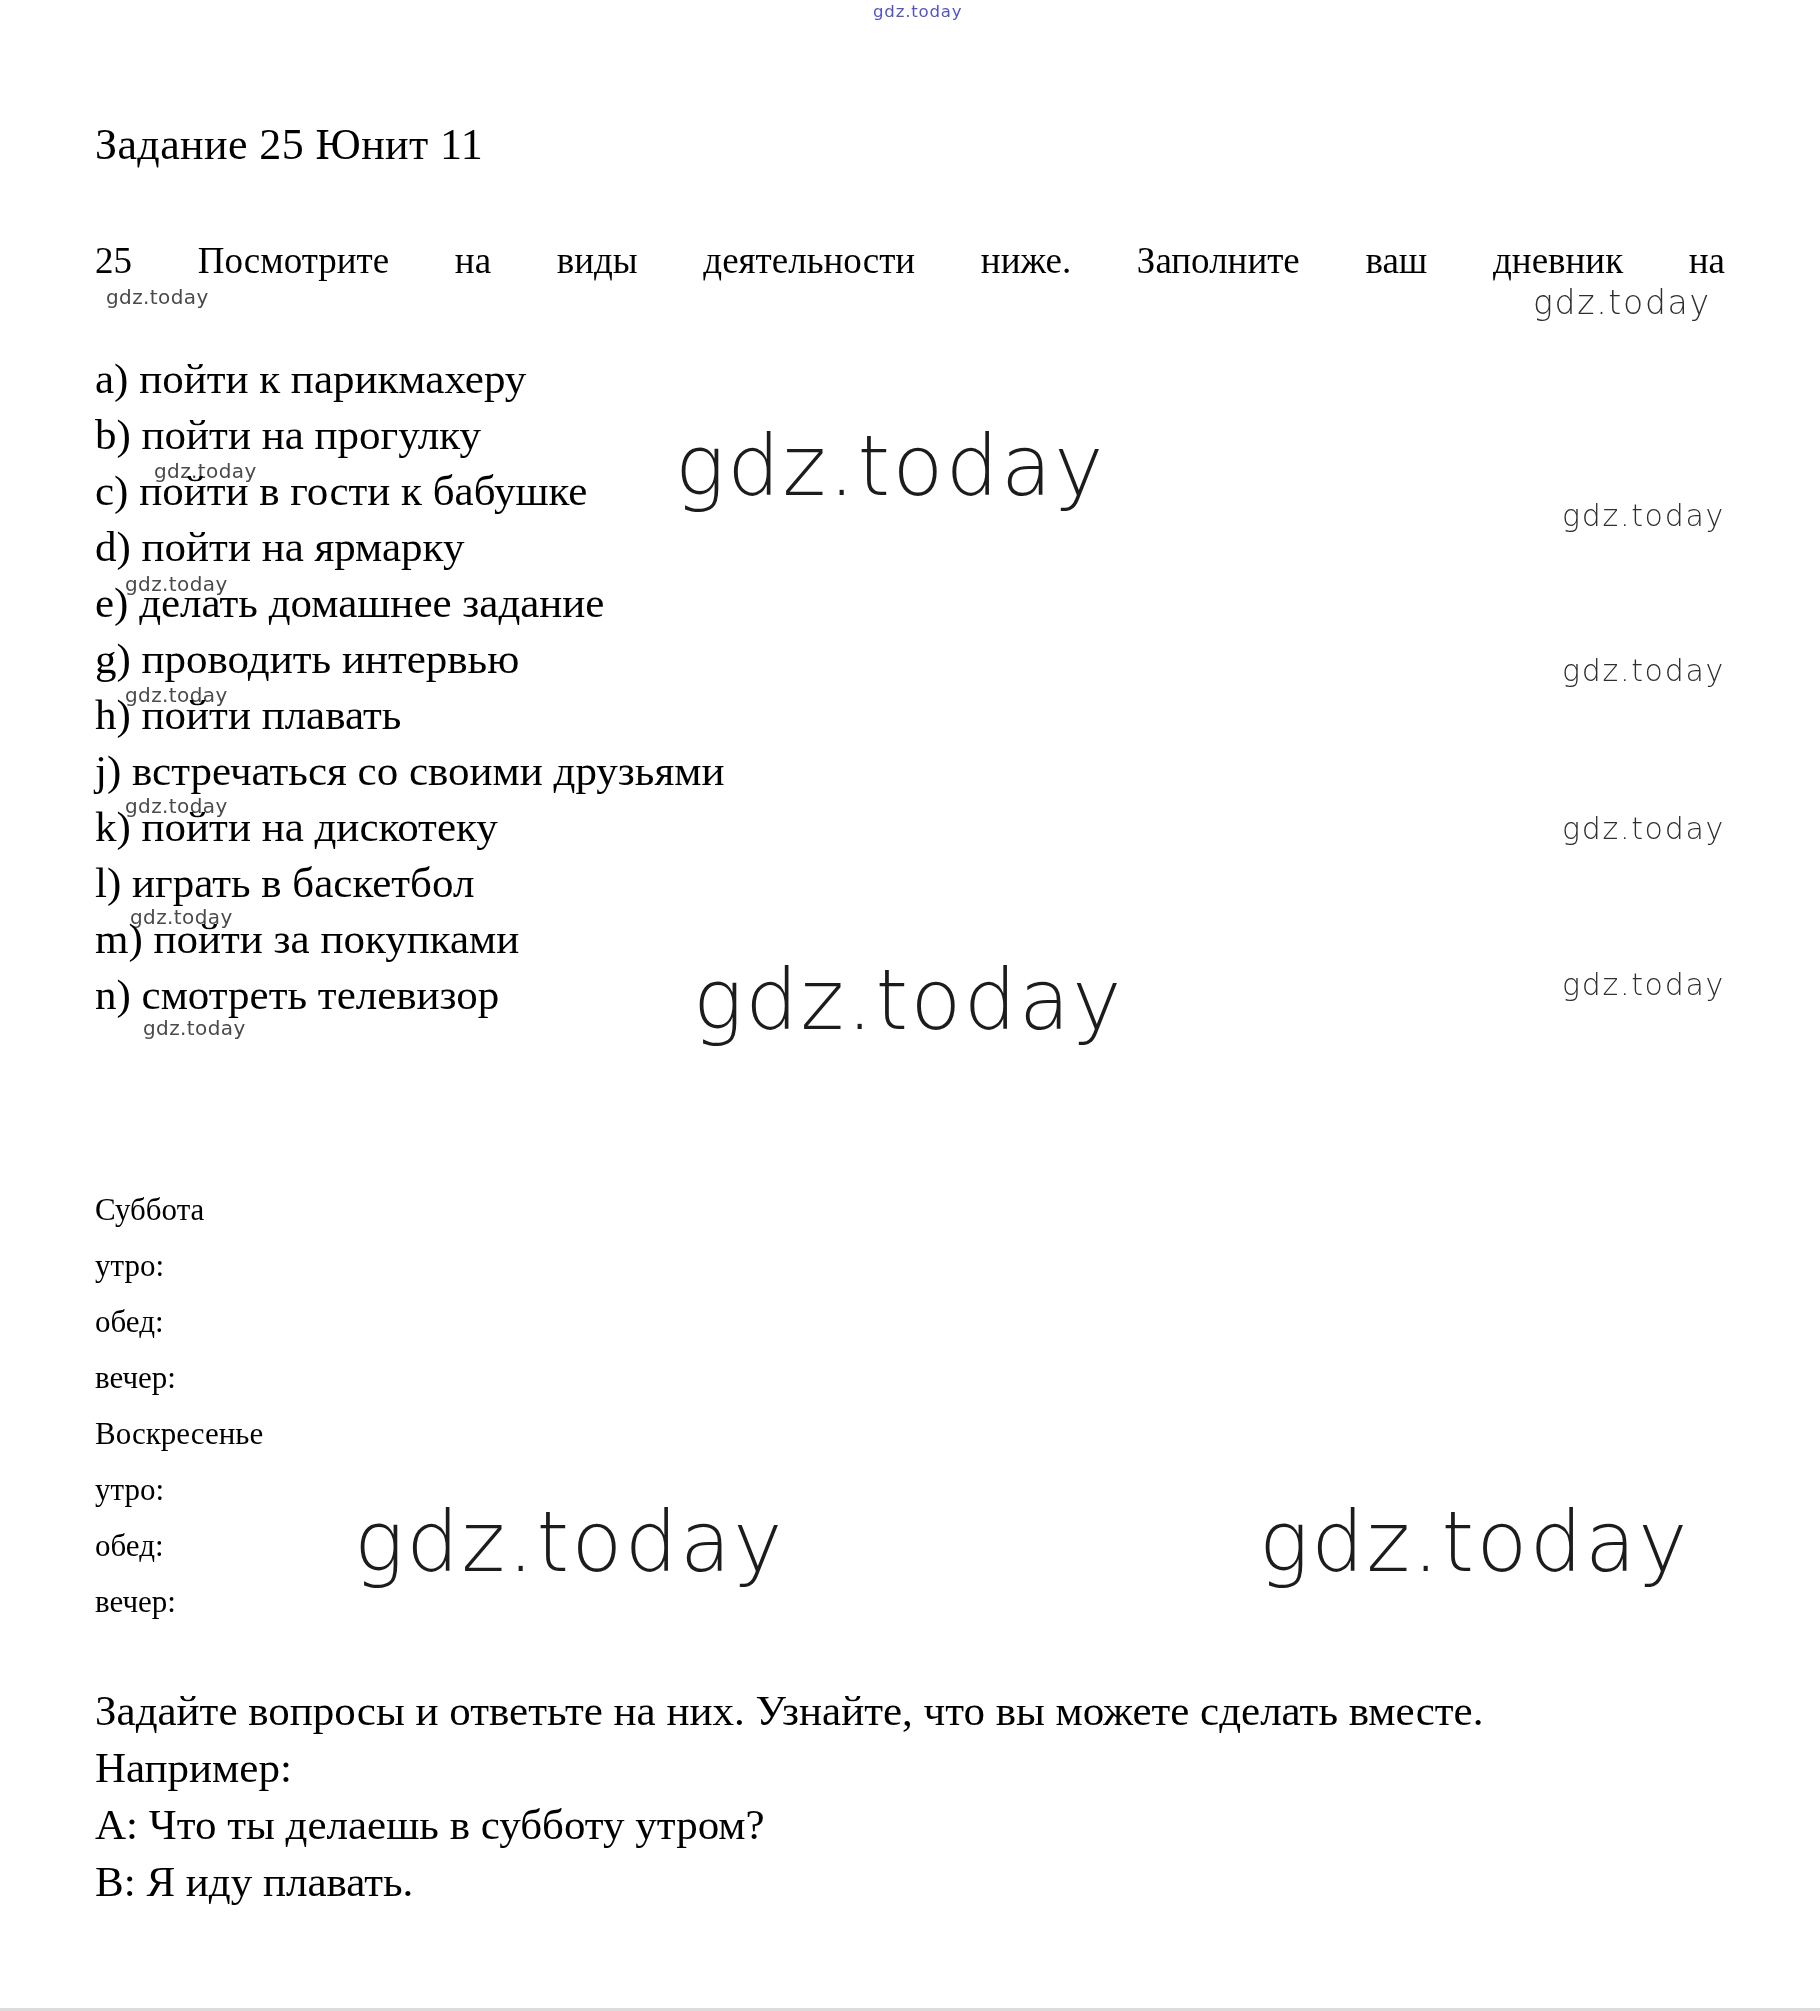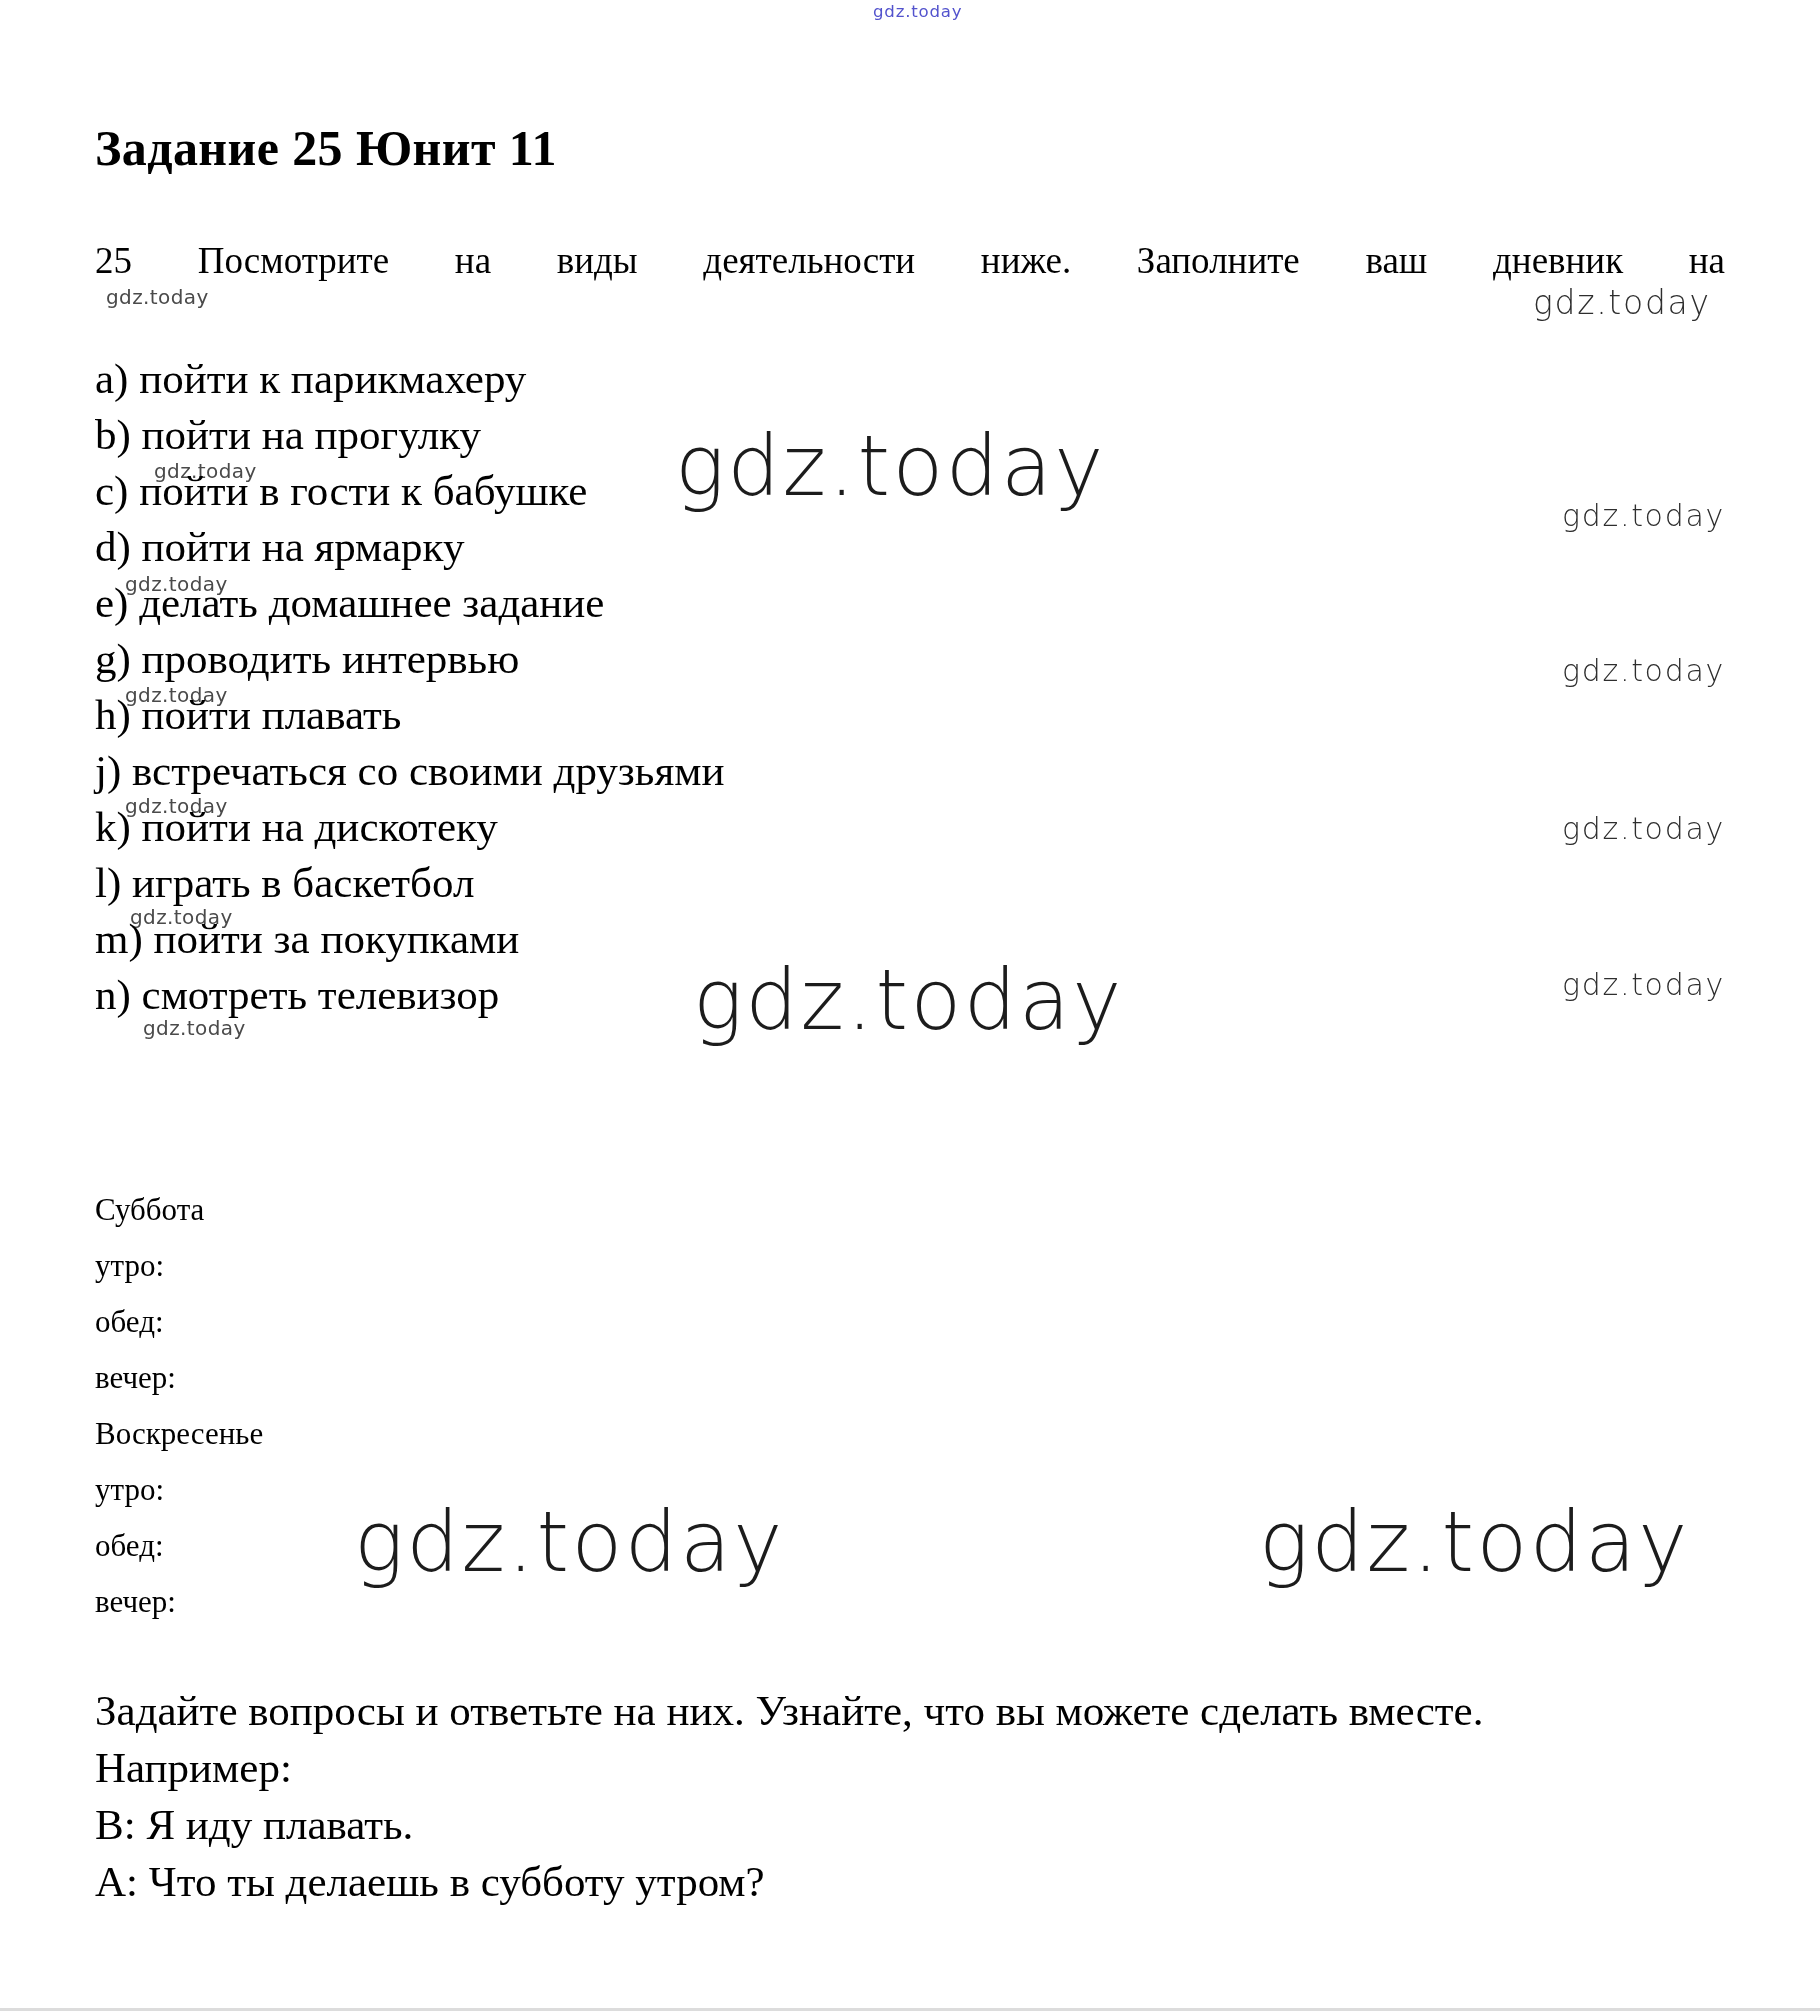--- a/index.html
+++ b/index.html
@@ -5,21 +5,21 @@
   html,body{margin:0;padding:0;}
   body{
     width:1821px;height:2011px;background:#ffffff;position:relative;
     font-family:"Liberation Serif","DejaVu Serif",serif;color:#000;
     overflow:hidden;
   }
   .abs{position:absolute;}
   
   .doc-title{
     left:95px;top:119px;
-    font-size:50px;font-weight:bold;letter-spacing:0.4px;white-space:nowrap;text-align:right;
+    font-size:44px;font-weight:normal;letter-spacing:0.4px;white-space:nowrap;text-align:right;
   }
   
   .intro{left:95px;top:233px;width:1630px;font-size:37px;}
   .intro .l1{display:block;height:56px;line-height:56px;text-align:justify;text-align-last:justify;white-space:nowrap;}
   .intro .l2{display:block;height:56px;line-height:56px;white-space:nowrap;}
   
   .activities{left:95px;top:351px;font-size:43px;}
   .activities .line{display:block;height:56px;line-height:56px;white-space:nowrap;}
   
   .diary{left:95px;top:1182px;font-size:31px;}
@@ -87,18 +87,18 @@
   <span class="line">вечер:</span>
   <span class="line">Воскресенье</span>
   <span class="line">утро:</span>
   <span class="line">обед:</span>
   <span class="line">вечер:</span>
 </div>
 
 <div class="abs dialog">
   <span class="line">Задайте вопросы и ответьте на них. Узнайте, что вы можете сделать вместе.</span>
   <span class="line">Например:</span>
+  <span class="line">A: Что ты делаешь в субботу утром?</span>
   <span class="line">B: Я иду плавать.</span>
-  <span class="line">A: Что ты делаешь в субботу утром?</span>
 </div>
 
 <div class="abs bottom-edge"></div>
 
 
 </body></html>

